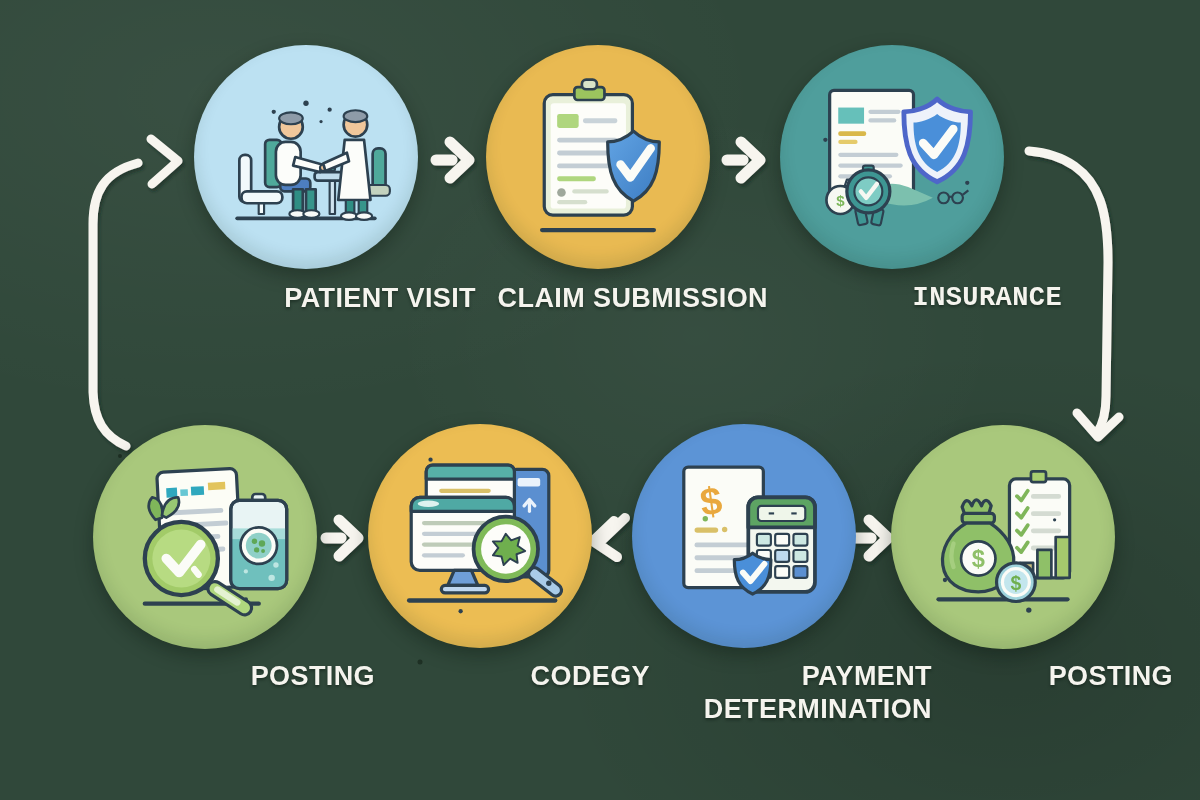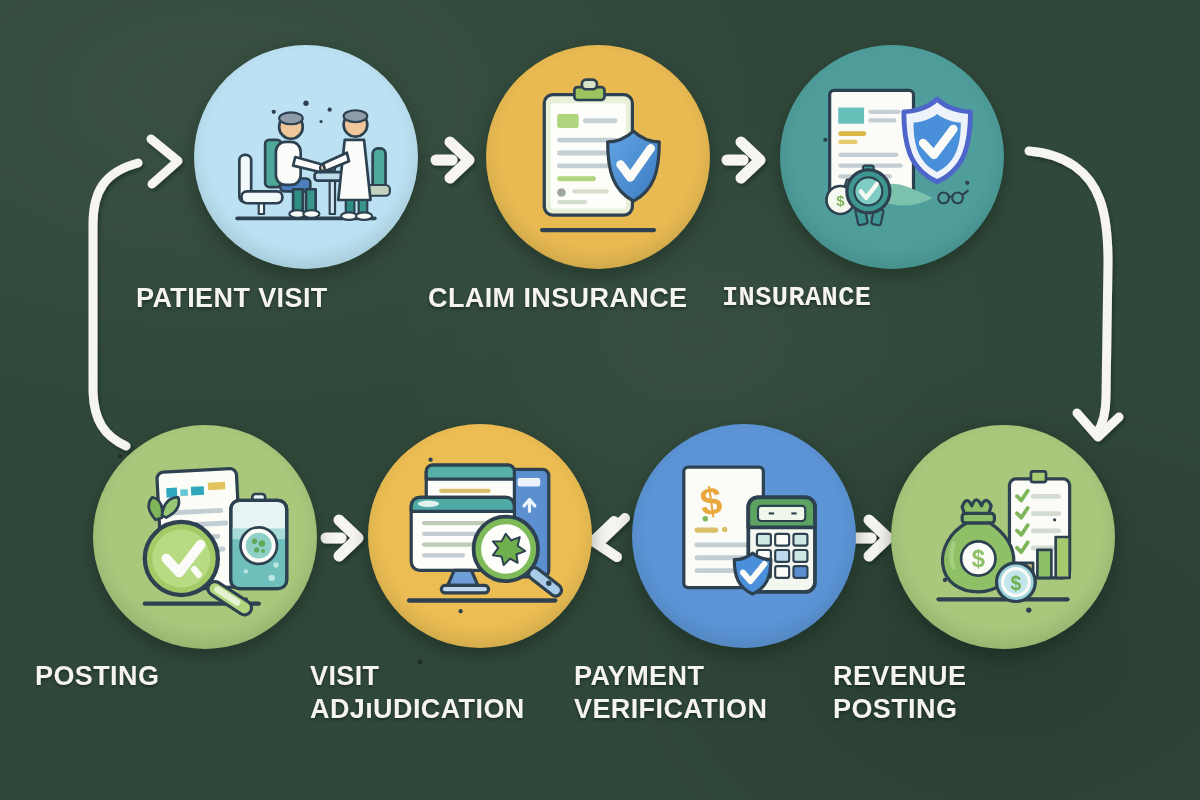--- a/index.html
+++ b/index.html
@@ -11,21 +11,21 @@
       radial-gradient(760px 520px at 84% 82%, rgba(0,0,0,.14), transparent 60%),
       radial-gradient(520px 380px at 58% 42%, rgba(255,255,255,.03), transparent 60%),
       #30483A;
   }
   .circle{
     position:absolute;width:224px;height:224px;border-radius:50%;
     display:flex;align-items:center;justify-content:center;
     box-shadow:0 7px 18px rgba(8,20,12,.35), inset 0 -8px 16px rgba(18,40,26,.12);
   }
   .label{
-    position:absolute;width:340px;text-align:left;color:#F5F4EE;
+    position:absolute;width:340px;text-align:right;color:#F5F4EE;
     font-weight:800;font-size:27px;line-height:33px;letter-spacing:.4px;
     text-shadow:0 2px 3px rgba(12,26,17,.5);
   }
   .ln{display:block;}
   .overlay{position:absolute;left:0;top:0;pointer-events:none;}
   .arrow{fill:none;stroke-linecap:round;stroke-linejoin:round;}
   .icon{display:block;}
 </style>
 </head>
 <body>
@@ -150,21 +150,21 @@
           <circle cx="46" cy="113" r="4" fill="#9FA89C"></circle>
           <rect x="56" y="110" width="34" height="4" rx="2" fill="#D6DFCE"></rect>
           <rect x="42" y="120" width="28" height="4" rx="2" fill="#D6DFCE"></rect>
         </g>
         <path d="M113 56 C120 63 130 66 137 66 C137 93 132 111 113 121 C94 111 89 93 89 66 C96 66 106 63 113 56 Z" fill="url(#shieldBlue)" stroke-width="3"></path>
         <polyline points="101,87 110,99 129,72" fill="none" stroke="#FBFCF7" stroke-width="8" stroke-linecap="round"></polyline>
       </g>
     </svg>
   </div>
   <div class="label" style="left:428px;top:282px;">
-    <span class="ln">CLAIM INSURANCE</span>
+    <span class="ln">CLAIM SUBMISSION</span>
   </div>
 
   <div class="circle" style="left: 780px; top: 45px; background: rgb(79, 158, 156);">
     <svg class="icon" width="172" height="172" viewBox="0 0 160 160">
       <g stroke="#2D4150" stroke-linejoin="round">
         <rect x="22" y="18" width="78" height="100" rx="4" fill="#FBFCF7" stroke-width="3"></rect>
         <g stroke="none">
           <rect x="30" y="34" width="24" height="15" fill="#66C0BA"></rect>
           <rect x="58" y="36" width="30" height="4" rx="2" fill="#C3CDD4"></rect>
           <rect x="58" y="44" width="26" height="4" rx="2" fill="#C3CDD4"></rect>
@@ -292,22 +292,21 @@
         <path d="M104 78 l5 6 8 -3 -2 8 7 5 -8 3 1 8 -7 -4 -6 6 -2 -8 -8 -1 5 -7 -5 -6 8 0 z" fill="#6FAF4E" stroke-width="1.8"></path>
         <g fill="#2D4150" stroke="none">
             <circle cx="34" cy="9" r="2"></circle>
             <circle cx="144" cy="124" r="2.5"></circle>
             <circle cx="62" cy="150" r="2"></circle>
           </g>
       </g>
     </svg>
   </div>
   <div class="label" style="left:310px;top:660px;">
-    <span class="ln">VISIT</span>
-    <span class="ln">ADJıUDICATION</span>
+    <span class="ln">CODEGY</span>
   </div>
 
   <div class="circle" style="left: 632px; top: 424px; background: rgb(92, 148, 214);">
     <svg class="icon" width="172" height="172" viewBox="0 0 160 160">
       <g stroke="#2D4150" stroke-linejoin="round">
         <rect x="24" y="16" width="74" height="112" rx="4" fill="#FBFCF7" stroke-width="3"></rect>
         <text x="50" y="60" text-anchor="middle" font-family="Liberation Sans, sans-serif" font-size="36" font-weight="bold" fill="#E9A83E" stroke="none" transform="rotate(-8 50 52)">$</text>
         <g stroke="none">
           <circle cx="44" cy="64" r="2.5" fill="#7FB65A"></circle>
           <rect x="34" y="72" width="22" height="5" rx="2.5" fill="#D9C068"></rect>
@@ -330,23 +329,23 @@
           <rect x="126" y="93" width="13" height="11" rx="2" fill="#CDE8E2"></rect>
           <rect x="92" y="108" width="13" height="11" rx="2" fill="#CDE8E2"></rect>
           <rect x="109" y="108" width="13" height="11" rx="2" fill="#FBFCF7"></rect>
           <rect x="126" y="108" width="13" height="11" rx="2" fill="#5B8FD0"></rect>
         </g>
         <path d="M88 96 c5 4 12 6 17 6 c0 16 -4 26 -17 32 c-13 -6 -17 -16 -17 -32 c5 0 12 -2 17 -6 z" fill="#4A8FD9" stroke-width="3"></path>
         <polyline points="79,114 86,122 99,106" fill="none" stroke="#FBFCF7" stroke-width="5.5" stroke-linecap="round"></polyline>
       </g>
     </svg>
   </div>
-  <div class="label" style="left:574px;top:660px;">
+  <div class="label" style="left:592px;top:660px;">
     <span class="ln">PAYMENT</span>
-    <span class="ln">VERIFICATION</span>
+    <span class="ln">DETERMINATION</span>
   </div>
 
   <div class="circle" style="left: 891px; top: 425px; background: rgb(169, 200, 124);">
     <svg class="icon" width="172" height="172" viewBox="0 0 160 160">
       <g stroke="#2D4150" stroke-linejoin="round">
         <line x1="20" y1="138" x2="140" y2="138" stroke-width="4" stroke-linecap="round"></line>
         <rect x="86" y="26" width="56" height="92" rx="6" fill="#FBFCF7" stroke-width="3"></rect>
         <rect x="106" y="19" width="14" height="10" rx="2" fill="#A8CE70" stroke-width="2.5"></rect>
         <g stroke="none">
           <rect x="106" y="40" width="28" height="4.5" rx="2" fill="#D4DBD2"></rect>
@@ -375,17 +374,16 @@
         <text x="92" y="129" text-anchor="middle" font-family="Liberation Sans, sans-serif" font-size="18" font-weight="bold" fill="#6FAF4E" stroke="none">$</text>
         <g fill="#2D4150" stroke="none">
             <circle cx="26" cy="120" r="2"></circle>
             <circle cx="104" cy="148" r="2.5"></circle>
             <circle cx="128" cy="64" r="1.5"></circle>
           </g>
       </g>
     </svg>
   </div>
   <div class="label" style="left:833px;top:660px;">
-    <span class="ln">REVENUE</span>
     <span class="ln">POSTING</span>
   </div>
 
 </div>
 
 </body></html>

